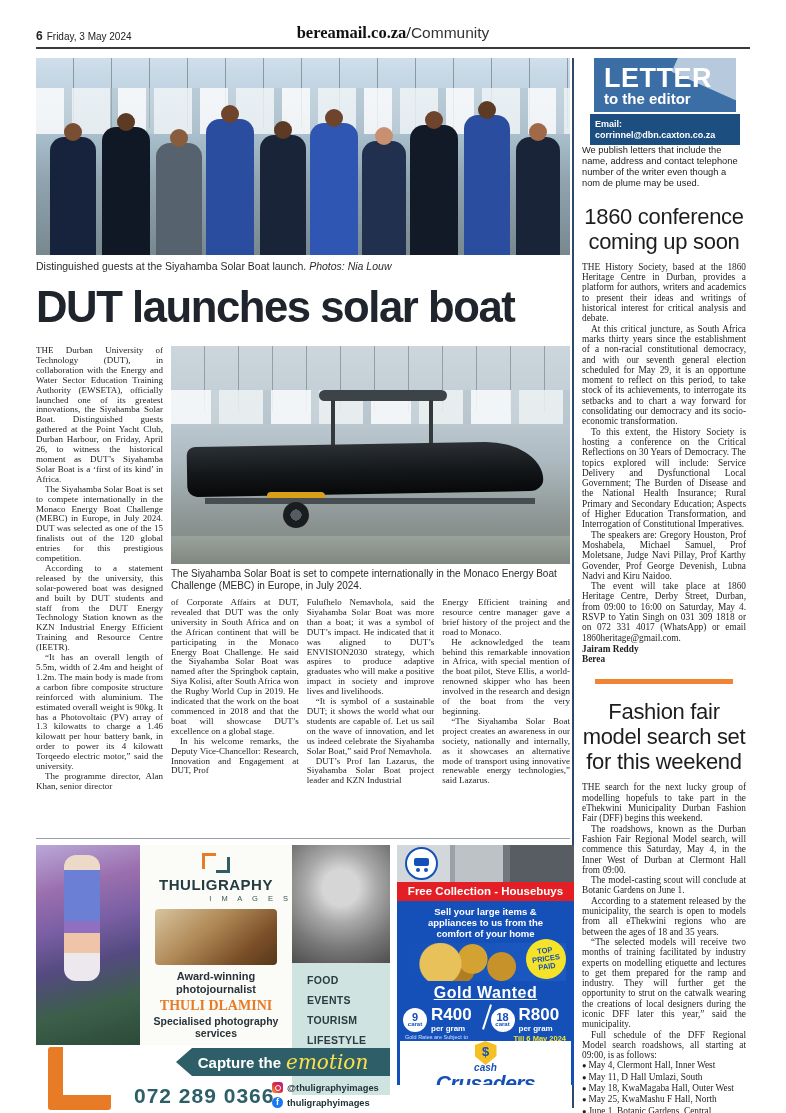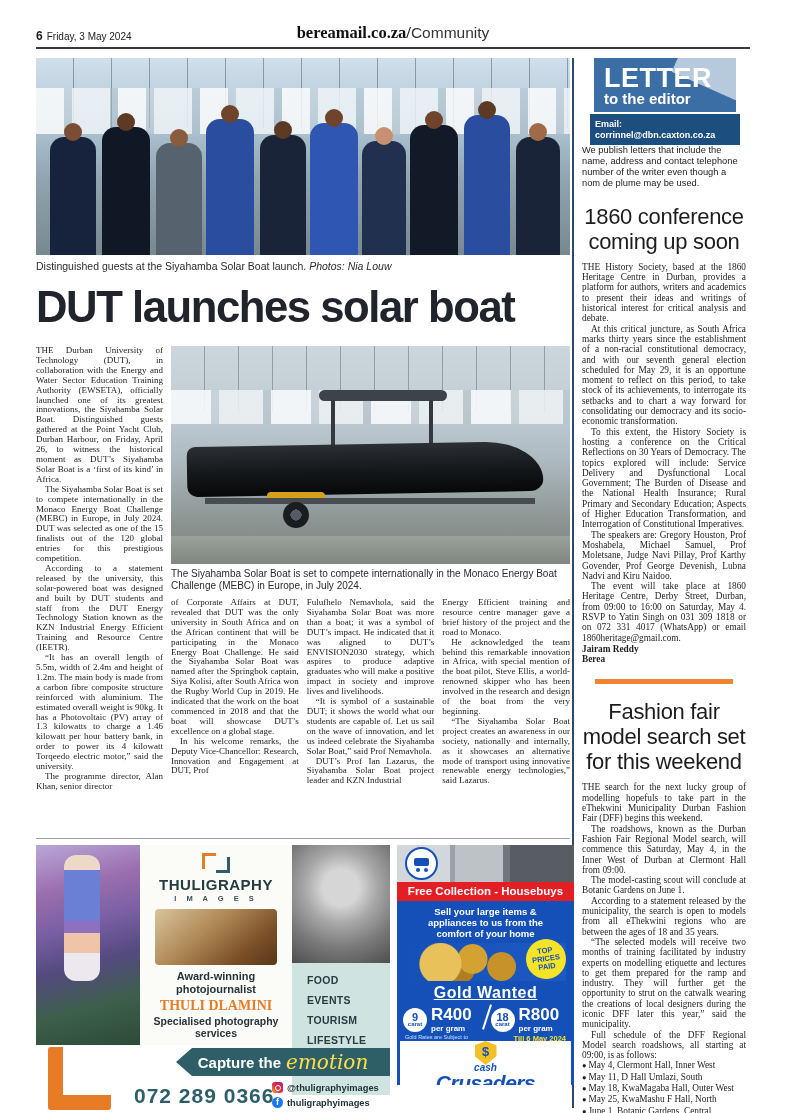--- a/index.html
+++ b/index.html
@@ -104,21 +104,21 @@
     background:linear-gradient(165deg,#b9a8d8 0%,#9b6fae 22%,#7a5fa4 40%,#544a80 58%,#3c5f4a 78%,#2c4a38 100%); }
   .t-netball::after { content:""; position:absolute; left:28px; top:10px; width:36px; height:126px; border-radius:12px;
     background:linear-gradient(180deg,#ecd9c8 0 12%,#6b7fd4 12% 52%,#8f6fc0 52% 62%,#efc4a8 62% 78%,#ece8ee 78% 100%); }
   .t-center { position:absolute; left:104px; top:0; width:152px; height:200px; background:#fbfbf8; }
   .t-brackets { width:28px; height:20px; margin:8px auto 3px; position:relative; }
   .t-brackets::before { content:""; position:absolute; left:0; top:0; width:11px; height:13px;
     border-left:3px solid #e87b26; border-top:3px solid #e87b26; }
   .t-brackets::after { content:""; position:absolute; right:0; bottom:0; width:11px; height:13px;
     border-right:3px solid #2e5f68; border-bottom:3px solid #2e5f68; }
   .t-brand { text-align:center; font-weight:800; font-size:15px; color:#253c42; letter-spacing:.5px; }
-  .t-brand-sub { text-align:center; font-size:7.5px; letter-spacing:4px; color:#37535a; margin-top:1px; font-weight:bold; }
+  .t-brand-sub { text-align:right; font-size:7.5px; letter-spacing:4px; color:#37535a; margin-top:1px; font-weight:normal; }
   .t-midphoto { margin:6px auto 5px; width:122px; height:56px; border-radius:4px;
     background:linear-gradient(140deg,#d8c49e 0%,#b08a58 40%,#7a4f28 75%,#57371a 100%); }
   .t-tag1 { text-align:center; font-weight:bold; font-size:11px; color:#27333a; line-height:12.5px; }
   .t-person { text-align:center; font-weight:800; font-size:14px; color:#e87b26; margin:3px 0 2px;font-family:Liberation Serif, serif; }
   .t-tag2 { text-align:center; font-weight:bold; font-size:10.5px; color:#27333a; line-height:11.5px; }
   .t-right { position:absolute; left:256px; top:0; width:98px; height:250px; }
   .t-portrait { width:98px; height:118px;
     background:radial-gradient(circle at 50% 36%,#d6d6d6 0 20%,#a8a8a8 40%,#787878 68%,#4e4e4e 100%); }
   .t-list { margin:0; padding:11px 0 0 15px; list-style:none; background:#cfe3e1; height:132px; box-sizing:border-box; }
   .t-list li { font-weight:800; font-size:10.5px; color:#2b3b40; margin-bottom:8px; letter-spacing:.3px; }

